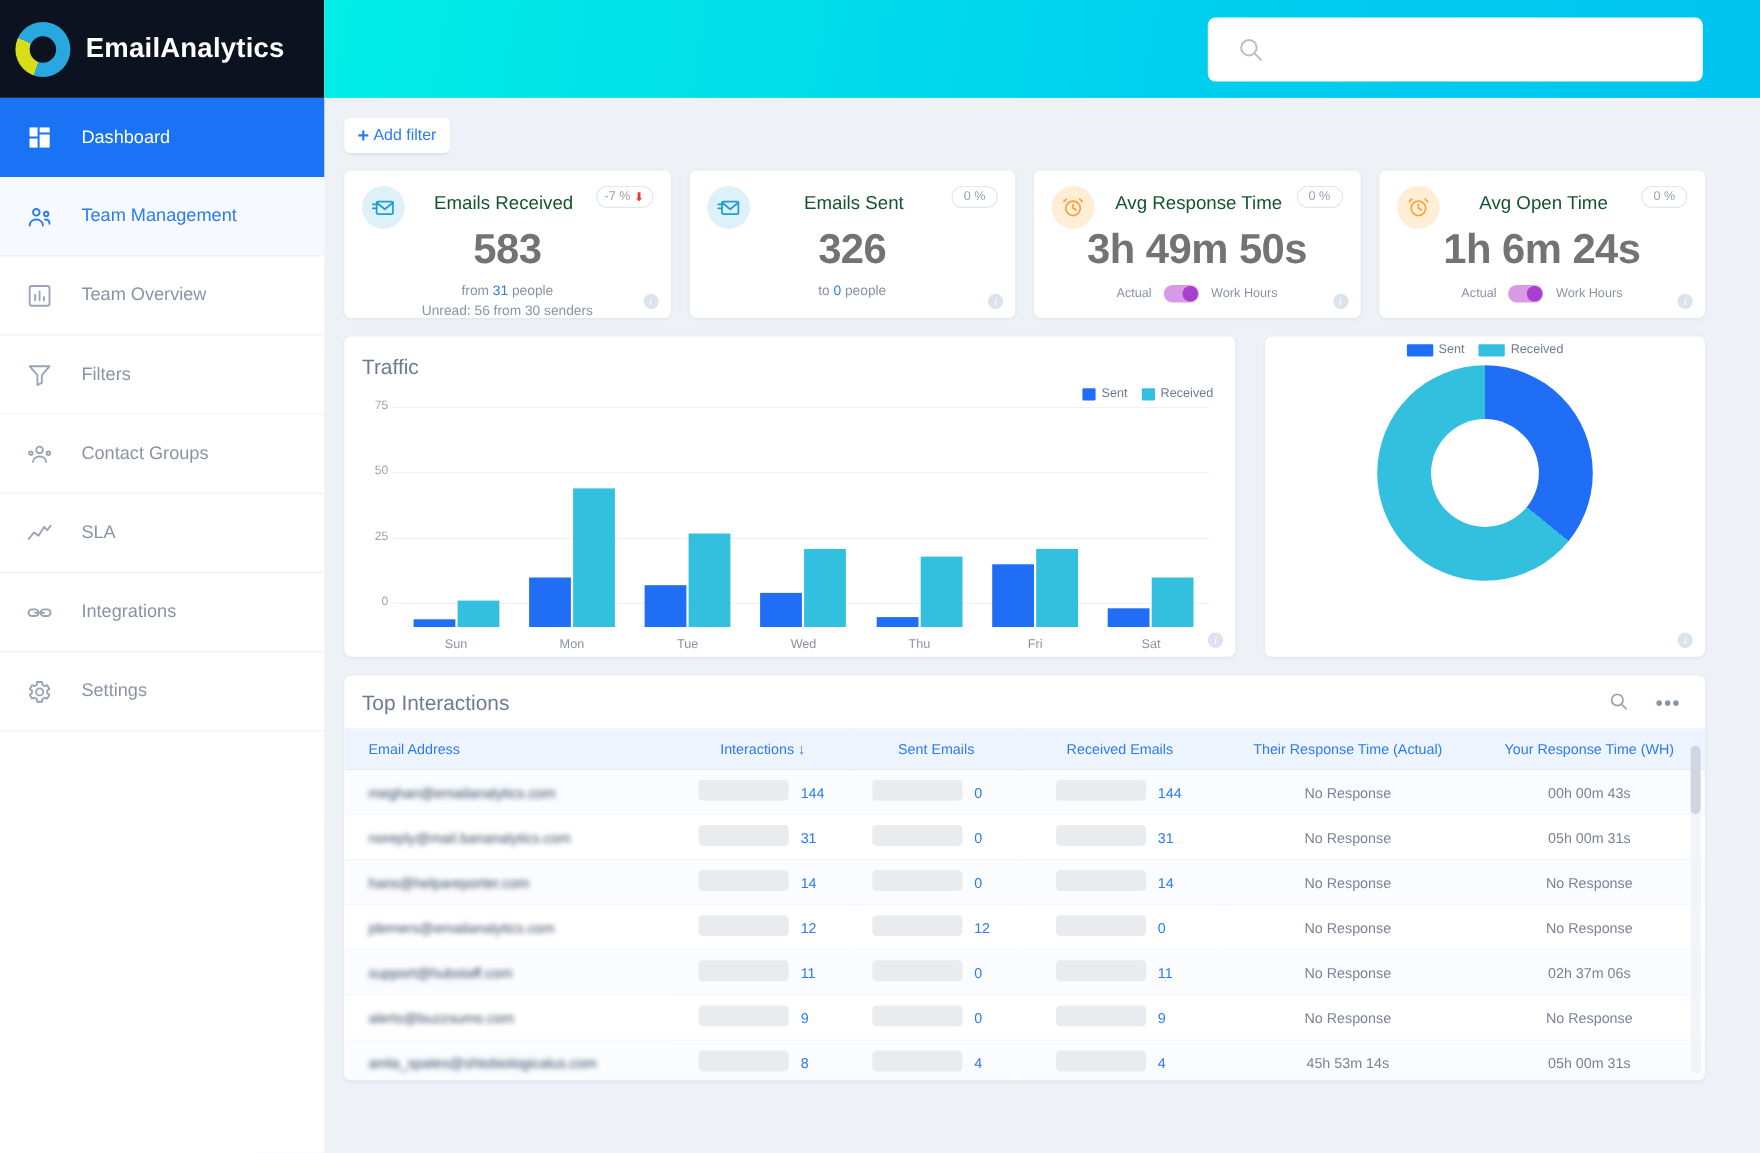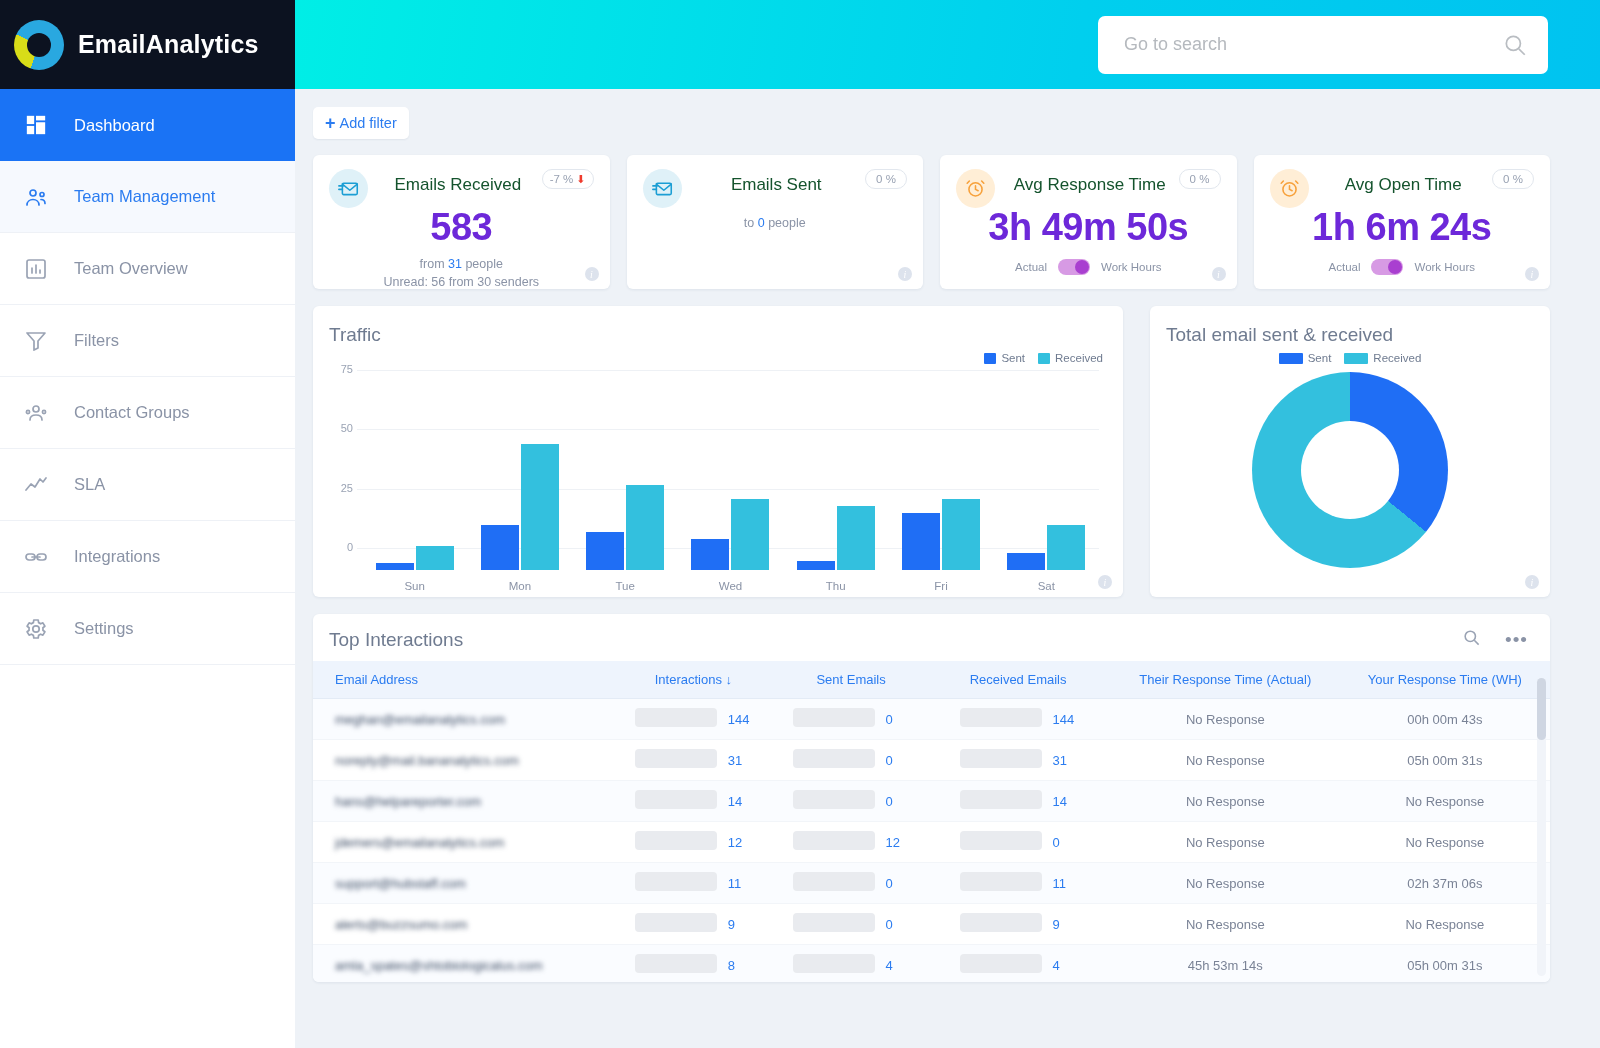--- a/index.html
+++ b/index.html
@@ -85,21 +85,21 @@
     flex: 1; text-align: center; font-size: 17px; color: #14532d;
     padding-top: 6px; padding-left: 6px;
   }
   .kpi-badge {
     border: 1px solid #e2e7ee; border-radius: 11px; height: 20px; min-width: 42px;
     padding: 0 7px; display: flex; align-items: center; justify-content: center; gap: 3px;
     font-size: 11.5px; color: #98a1b2; background: #fff;
   }
   .kpi-badge .arrow { color: #ef3b2d; font-size: 11px; }
   .kpi-value {
-    text-align: center; font-size: 38px; font-weight: bold; color: #6d28d9; margin-top: -2px;
+    text-align: center; font-size: 38px; font-weight: bold; color: #737373; margin-top: -2px;
     letter-spacing: -.5px;
   }
   .kpi-sub { text-align: center; font-size: 12.5px; color: #8a93a6; line-height: 1.45; margin-top: 6px; }
   .kpi-sub b { color: #2b7cf0; font-weight: normal; }
   .toggle-row {
     display: flex; align-items: center; justify-content: center; gap: 11px;
     margin-top: 10px; font-size: 11.5px; color: #8a93a6;
   }
   .toggle {
     width: 32px; height: 16px; border-radius: 9px; background: #d79ae4; position: relative;
@@ -263,21 +263,20 @@
           </span>
           <span class="label">Settings</span>
         </div>
       </div>
   </div>
 
   <div class="main">
 
     <div class="topbar">
       <div class="search-box">
-        <input placeholder="Go to search" style="">
         <span class="search-ico">
           <svg width="26" height="26" viewBox="0 0 24 24" fill="none" stroke="currentColor" stroke-width="1.6">
             <circle cx="10.5" cy="10.5" r="6.5"></circle>
               <line x1="15.5" y1="15.5" x2="21" y2="21"></line>
           </svg>
         </span>
       </div>
     </div>
 
     <div class="content">
@@ -316,20 +315,21 @@
                   <polyline points="5,7 13.5,14 22,7"></polyline>
                   <line x1="1" y1="9" x2="6" y2="9"></line>
                   <line x1="1" y1="13" x2="5" y2="13"></line>
                 </svg>
               </span>
               <span class="kpi-title">Emails Sent</span>
               <span class="kpi-badge">
                 <span>0 %</span>
               </span>
             </div>
+            <div class="kpi-value">326</div>
             <div class="kpi-sub">to <b>0</b> people</div>
             <div class="info-dot">i</div>
           </div>
           <div class="card kpi">
             <div class="kpi-head">
               <span class="kpi-avatar orange">
                 <svg width="21" height="21" viewBox="0 0 24 24" fill="none" stroke="currentColor" stroke-width="1.8" stroke-linecap="round" stroke-linejoin="round">
                   <circle cx="12" cy="13" r="7.5"></circle>
                   <polyline points="12,9 12,13 15,14.5"></polyline>
                   <line x1="5" y1="3.5" x2="2.5" y2="6"></line>
@@ -438,21 +438,20 @@
                 <span class="xlabel">Wed</span>
                 <span class="xlabel">Thu</span>
                 <span class="xlabel">Fri</span>
                 <span class="xlabel">Sat</span>
               </div>
             </div>
           <div class="info-dot">i</div>
         </div>
 
         <div class="card donut-card">
-          <div class="card-title">Total email sent &amp; received</div>
           <div class="legend" id="donut-legend" style="justify-content:center;padding-right:0">
               <span class="legend-item">
                 <span class="legend-swatch" style="width:24px;background:#1f6ef5"></span>
                 <span>Sent</span>
               </span>
               <span class="legend-item">
                 <span class="legend-swatch" style="width:24px;background:#33c0de"></span>
                 <span>Received</span>
               </span>
             </div>

